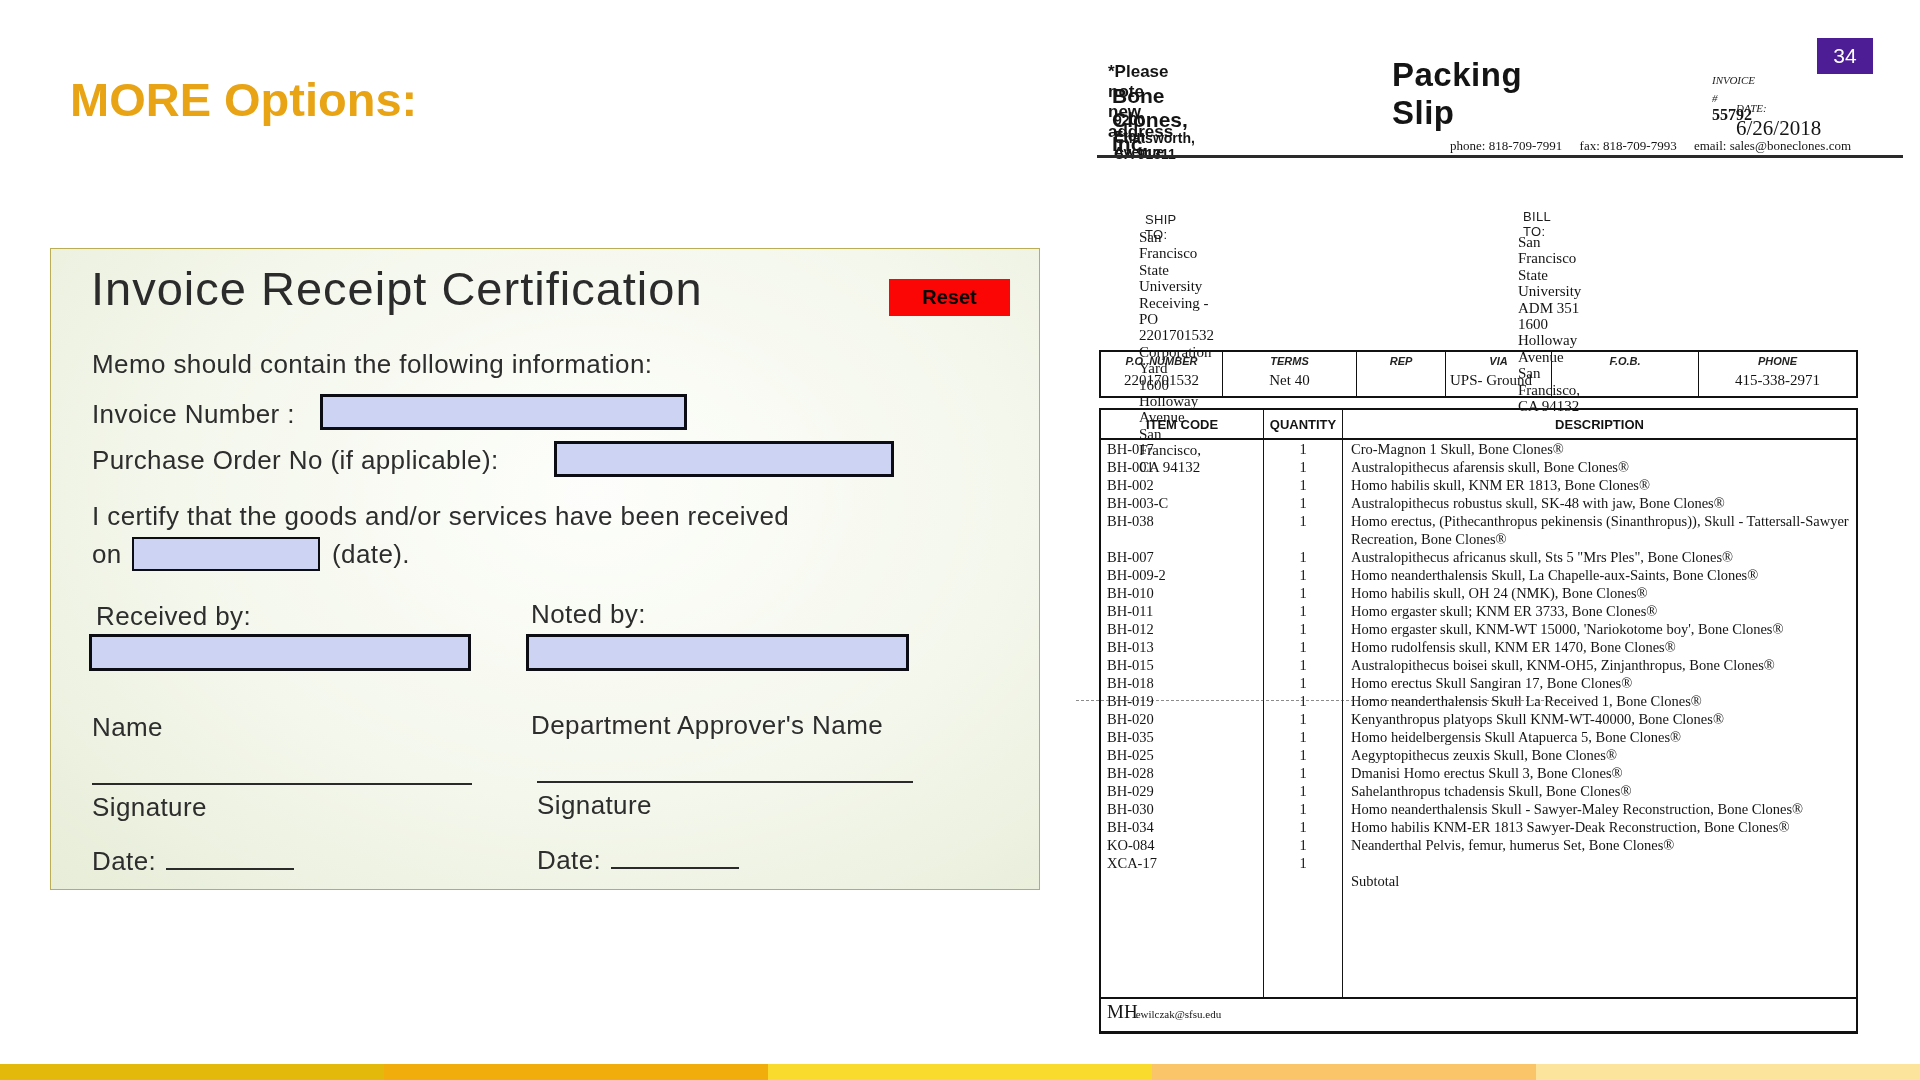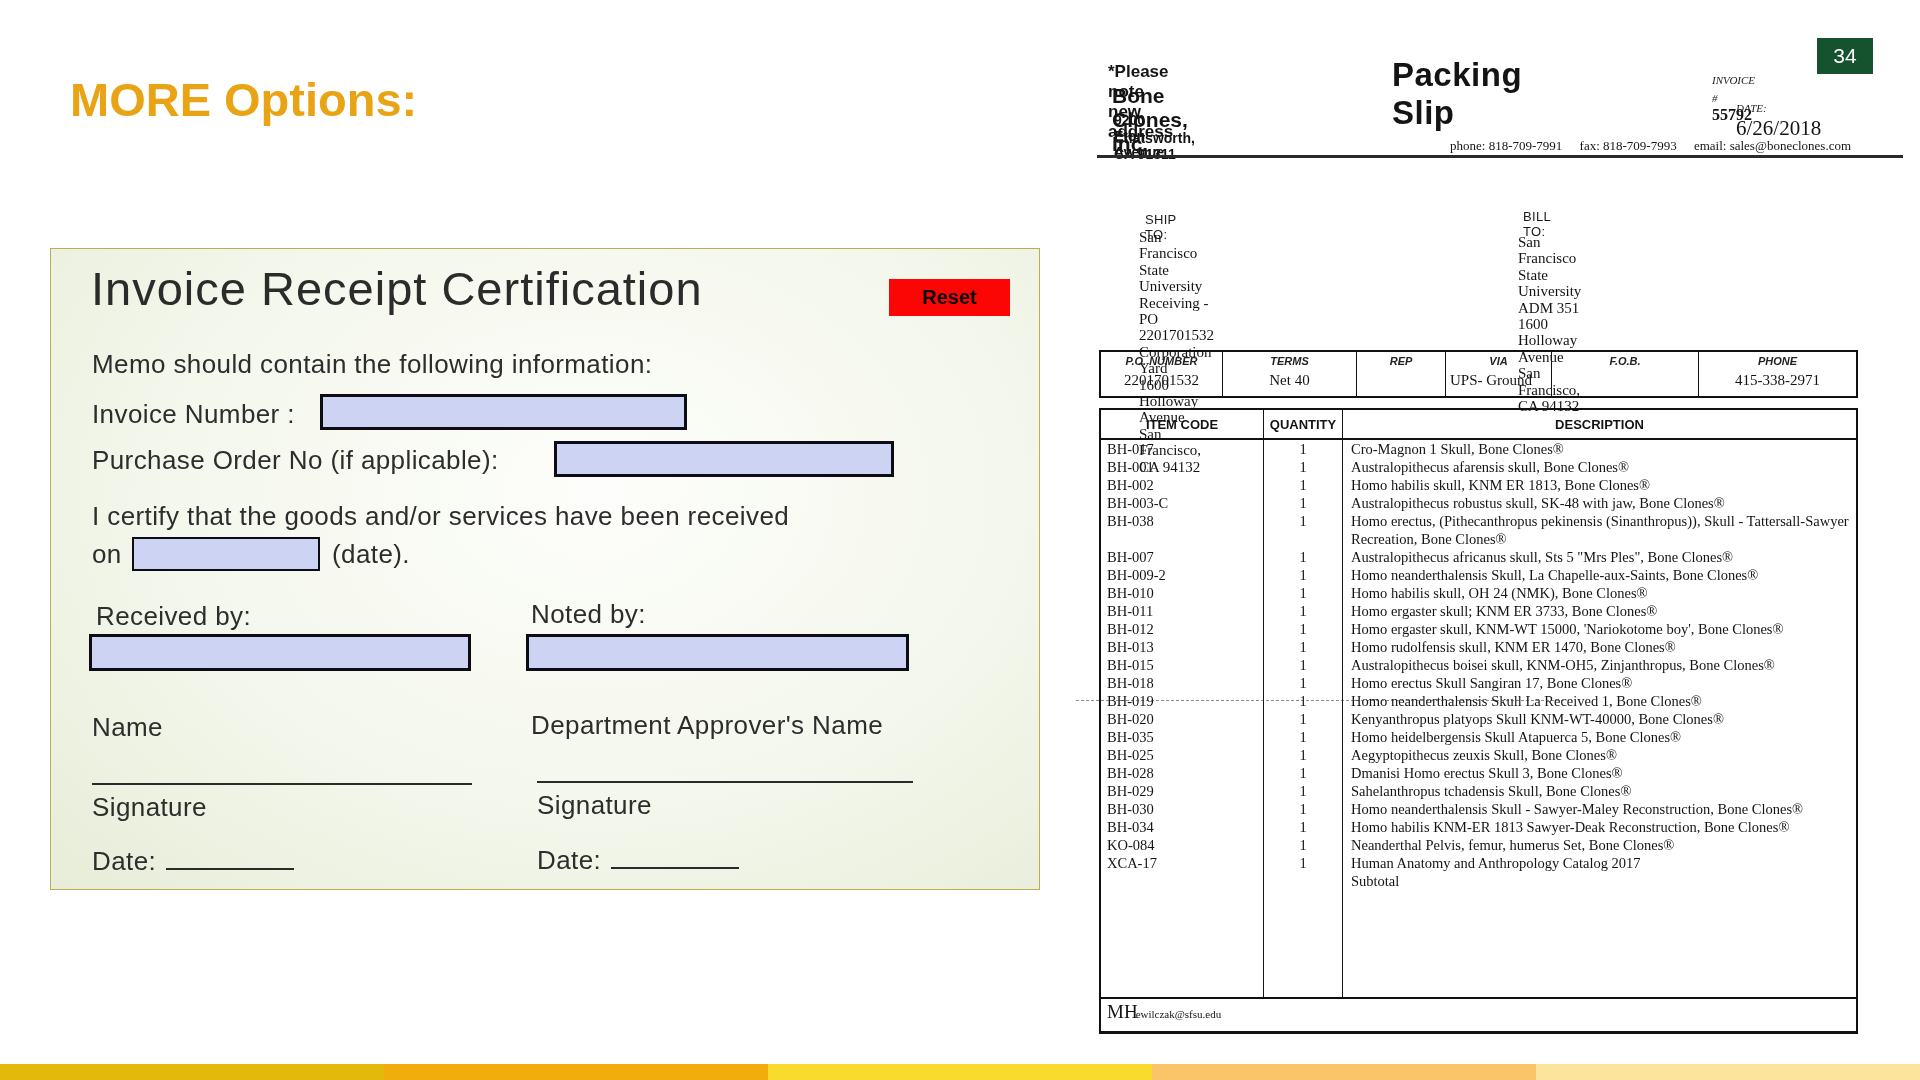--- a/index.html
+++ b/index.html
@@ -7,21 +7,21 @@
     width:1920px;height:1080px;position:relative;overflow:hidden;
     background:#ffffff;font-family:"Liberation Sans",sans-serif;
   }
   
   .slide-title{
     position:absolute;left:70px;top:72px;
     font-size:47px;font-weight:bold;color:#e8a415;letter-spacing:0px;
   }
   .page-badge{
     position:absolute;left:1817px;top:38px;width:56px;height:36px;
-    background:#14532d;color:#ffffff;font-size:21px;
+    background:#4c1d95;color:#ffffff;font-size:21px;
     display:flex;align-items:center;justify-content:center;
   }
   .bottom-bar{position:absolute;bottom:0;left:0;width:1920px;height:16px;display:flex;}
   .bottom-bar div{height:100%;width:20%;}
   
   .form-panel{
     position:absolute;left:50px;top:248px;width:990px;height:642px;
     border:1.5px solid #b9ad55;box-sizing:border-box;
     background:radial-gradient(ellipse at 55% 38%, #fdfefb 0%, #f4f7ec 55%, #e7edd8 100%);
     color:#2d2d2d;letter-spacing:.4px;
@@ -306,21 +306,20 @@
           <div class="c-desc">Homo habilis KNM-ER 1813 Sawyer-Deak Reconstruction, Bone Clones®</div>
         </div>
         <div class="irow">
           <div class="c-code">KO-084</div>
           <div class="c-qty">1</div>
           <div class="c-desc">Neanderthal Pelvis, femur, humerus Set, Bone Clones®</div>
         </div>
         <div class="irow">
           <div class="c-code">XCA-17</div>
           <div class="c-qty">1</div>
-          <div class="c-desc">Human Anatomy and Anthropology Catalog 2017</div>
         </div>
         <div class="irow">
           <div class="c-code"></div>
           <div class="c-qty"></div>
           <div class="c-desc">Subtotal</div>
         </div>
         <div class="irow filler">
           <div class="c-code"></div>
           <div class="c-qty"></div>
           <div class="c-desc"></div>

